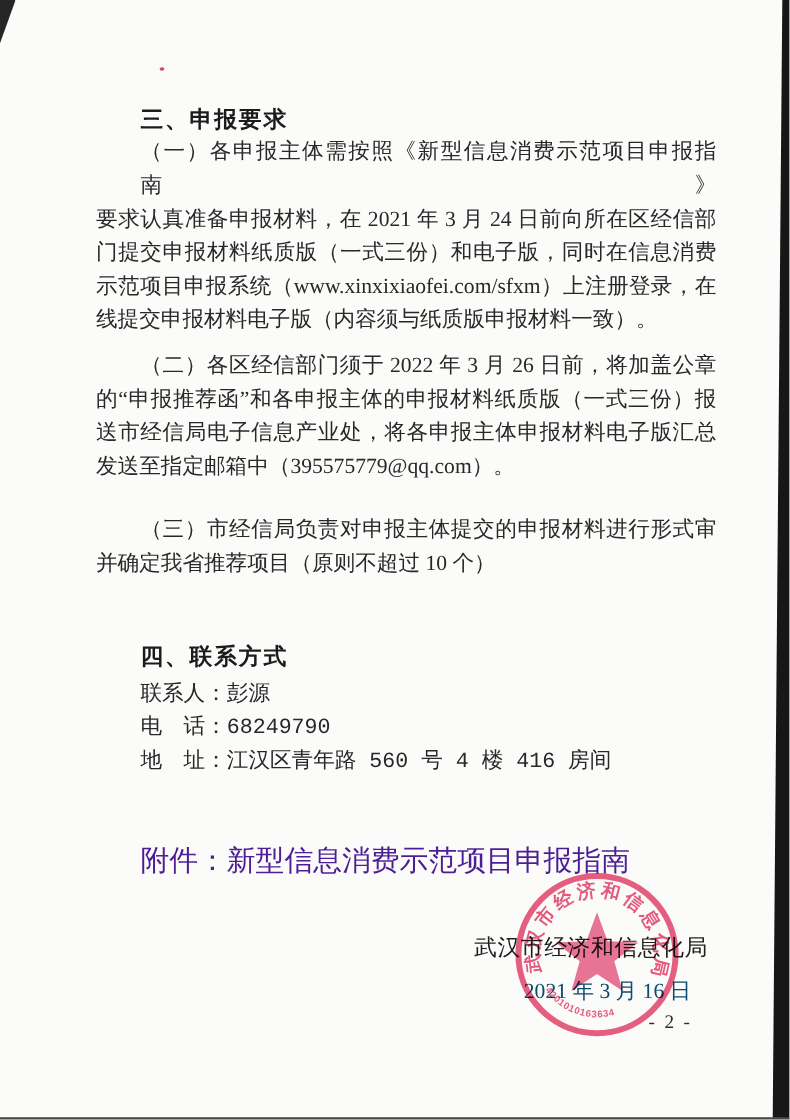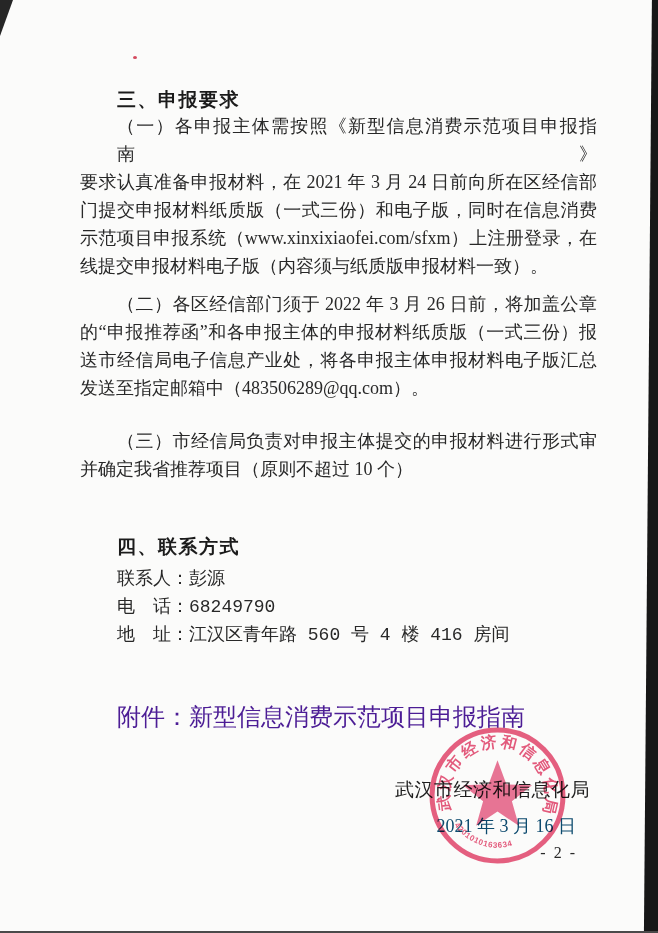--- a/index.html
+++ b/index.html
@@ -96,21 +96,21 @@
     <div class="line">要求认真准备申报材料，在 2021 年 3 月 24 日前向所在区经信部</div>
     <div class="line">门提交申报材料纸质版（一式三份）和电子版，同时在信息消费</div>
     <div class="line">示范项目申报系统（www.xinxixiaofei.com/sfxm）上注册登录，在</div>
     <div class="line last">线提交申报材料电子版（内容须与纸质版申报材料一致）。</div>
   </div>
 
   <div class="para p2">
     <div class="line first">（二）各区经信部门须于 2022 年 3 月 26 日前，将加盖公章</div>
     <div class="line">的“申报推荐函”和各申报主体的申报材料纸质版（一式三份）报</div>
     <div class="line">送市经信局电子信息产业处，将各申报主体申报材料电子版汇总</div>
-    <div class="line last">发送至指定邮箱中（483506289@qq.com）。</div>
+    <div class="line last">发送至指定邮箱中（395575779@qq.com）。</div>
   </div>
 
   <div class="para p3">
     <div class="line first">（三）市经信局负责对申报主体提交的申报材料进行形式审</div>
     <div class="line last">并确定我省推荐项目（原则不超过 10 个）</div>
   </div>
 
   <div class="h-sec h4">四、联系方式</div>
 
   <div class="para contacts">

